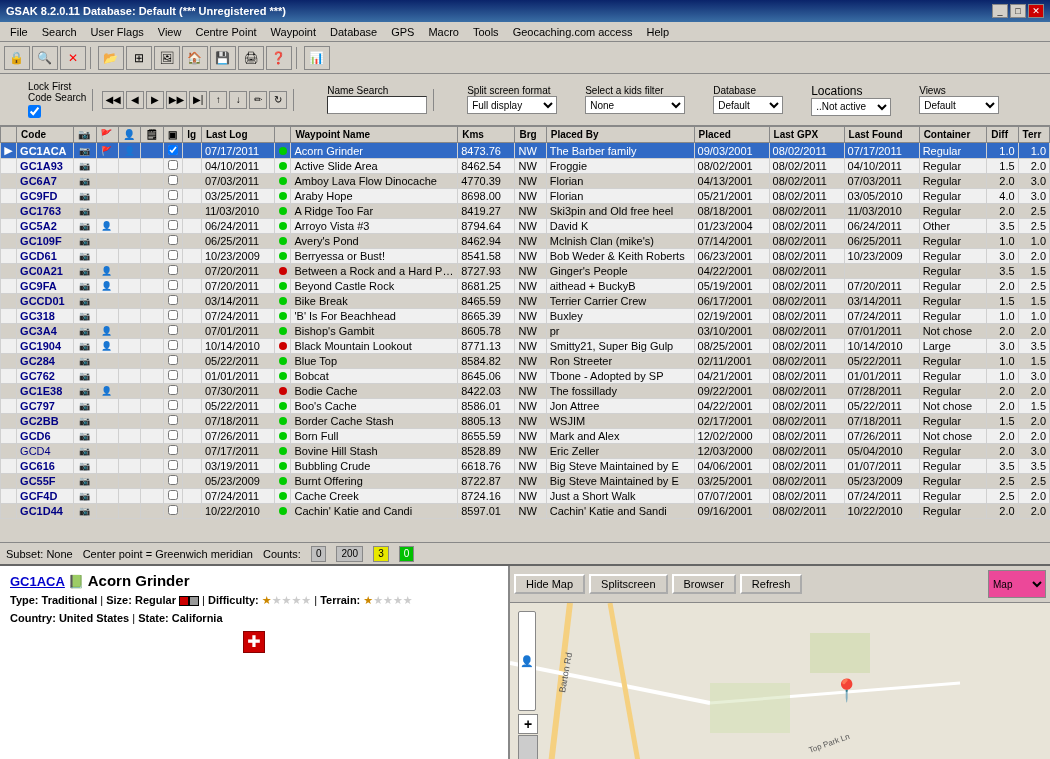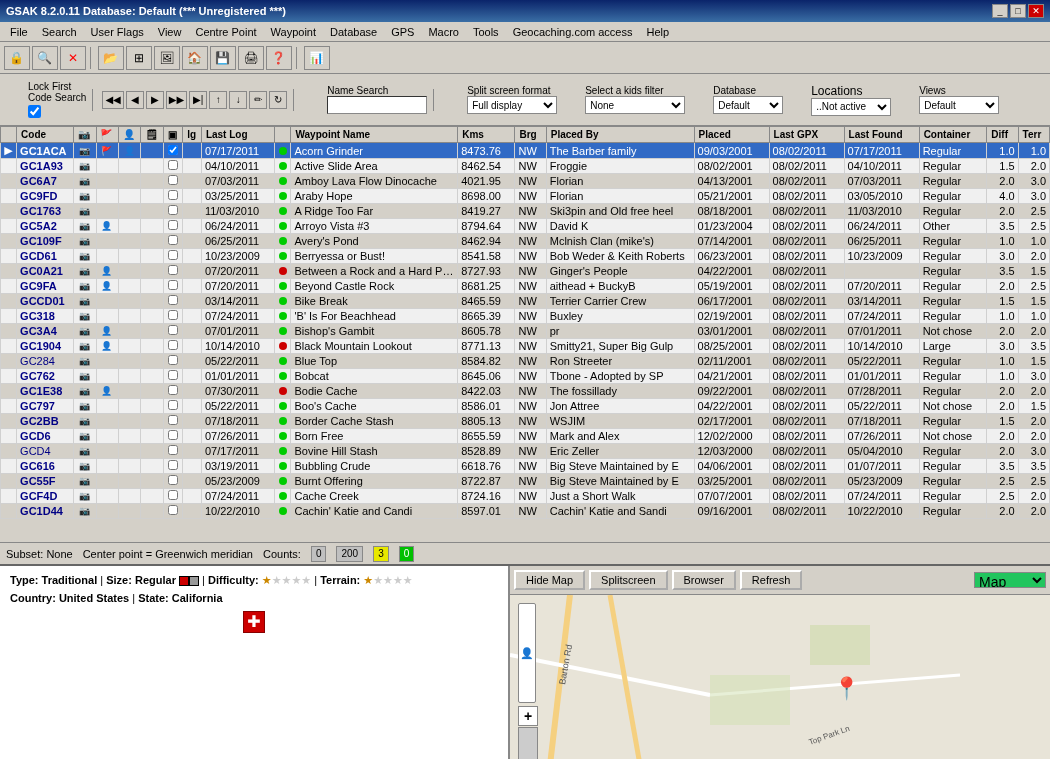--- a/index.html
+++ b/index.html
@@ -55,21 +55,21 @@
     .gray-square { display: inline-block; width: 10px; height: 10px; background: #999; border: 1px solid #000; vertical-align: middle; }
     .star { color: #cc8800; }
     .star-empty { color: #ccc; }
     .cross-btn { display: block; width: 22px; height: 22px; background: #cc0000; border: 1px solid #880000; color: white; text-align: center; line-height: 20px; font-size: 16px; cursor: pointer; margin: 4px auto; }
     
     
     .map-panel { flex: 1; background: #e8e0d0; display: flex; flex-direction: column; }
     .map-toolbar { background: #d4d0c8; display: flex; align-items: center; gap: 4px; padding: 4px; border-bottom: 1px solid #888; }
     .map-btn { padding: 2px 10px; background: #d4d0c8; border: 2px outset #fff; font-size: 11px; cursor: pointer; }
     .map-content { flex: 1; background: #c8d8c8; position: relative; overflow: hidden; }
-    .map-select { height: 16px; font-size: 14px; border: 1px solid #888; background: #22c55e; }
+    .map-select { height: 28px; font-size: 10px; border: 1px solid #888; background: #ec4899; }
     
     
     .map-zoom { position: absolute; left: 8px; top: 8px; display: flex; flex-direction: column; gap: 1px; }
     .zoom-btn { width: 20px; height: 20px; background: white; border: 1px solid #888; display: flex; align-items: center; justify-content: center; font-size: 14px; cursor: pointer; font-weight: bold; }
     
     
     .table-scroll { height: 390px; overflow-y: scroll; overflow-x: auto; }
     
     .diff-cell { text-align: right; }
   </style>
@@ -253,21 +253,21 @@
     <td style="font-weight:bold;color:#000085">GC6A7</td>
     <td style="text-align:center;font-size:9px;">📷</td>
     <td style="text-align:center;font-size:9px;"></td>
     <td style="text-align:center;font-size:9px;"></td>
     <td></td>
     <td style="text-align:center;"><input type="checkbox" style="width: 10px; height: 10px;"></td>
     <td></td>
     <td>07/03/2011</td>
     <td style="text-align:center;"><span style="display:inline-block;width:8px;height:8px;border-radius:50%;background:#00cc00;"></span></td>
     <td>Amboy Lava Flow Dinocache</td>
-    <td>4021.95</td>
+    <td>4770.39</td>
     <td>NW</td>
     <td>Florian</td>
     <td>04/13/2001</td>
     <td>08/02/2011</td>
     <td>07/03/2011</td>
     <td>Regular</td>
     <td class="diff-cell">2.0</td>
     <td class="diff-cell">3.0</td>
   </tr>
             <tr>
@@ -476,21 +476,21 @@
     <td style="text-align:center;font-size:9px;"></td>
     <td></td>
     <td style="text-align:center;"><input type="checkbox" style="width: 10px; height: 10px;"></td>
     <td></td>
     <td>07/01/2011</td>
     <td style="text-align:center;"><span style="display:inline-block;width:8px;height:8px;border-radius:50%;background:#00cc00;"></span></td>
     <td>Bishop's Gambit</td>
     <td>8605.78</td>
     <td>NW</td>
     <td>pr</td>
-    <td>03/01/2001</td>
+    <td>03/10/2001</td>
     <td>08/02/2011</td>
     <td>07/01/2011</td>
     <td>Not chose</td>
     <td class="diff-cell">2.0</td>
     <td class="diff-cell">2.0</td>
   </tr>
             <tr>
     <td style="text-align:center;"></td>
     <td style="font-weight:bold;color:#000085">GC1904</td>
     <td style="text-align:center;font-size:9px;">📷</td>
@@ -507,21 +507,21 @@
     <td>Smitty21, Super Big Gulp</td>
     <td>08/25/2001</td>
     <td>08/02/2011</td>
     <td>10/14/2010</td>
     <td>Large</td>
     <td class="diff-cell">3.0</td>
     <td class="diff-cell">3.5</td>
   </tr>
             <tr>
     <td style="text-align:center;"></td>
-    <td style="font-weight:normal;color:#000085">GC284</td>
+    <td style="font-weight:bold;color:#000085">GC284</td>
     <td style="text-align:center;font-size:9px;">📷</td>
     <td style="text-align:center;font-size:9px;"></td>
     <td style="text-align:center;font-size:9px;"></td>
     <td></td>
     <td style="text-align:center;"><input type="checkbox" style="width: 10px; height: 10px;"></td>
     <td></td>
     <td>05/22/2011</td>
     <td style="text-align:center;"><span style="display:inline-block;width:8px;height:8px;border-radius:50%;background:#00cc00;"></span></td>
     <td>Blue Top</td>
     <td>8584.82</td>
@@ -626,21 +626,21 @@
     <td style="text-align:center;"></td>
     <td style="font-weight:bold;color:#000085">GCD6</td>
     <td style="text-align:center;font-size:9px;">📷</td>
     <td style="text-align:center;font-size:9px;"></td>
     <td style="text-align:center;font-size:9px;"></td>
     <td></td>
     <td style="text-align:center;"><input type="checkbox" style="width: 10px; height: 10px;"></td>
     <td></td>
     <td>07/26/2011</td>
     <td style="text-align:center;"><span style="display:inline-block;width:8px;height:8px;border-radius:50%;background:#00cc00;"></span></td>
-    <td>Born Free</td>
+    <td>Born Full</td>
     <td>8655.59</td>
     <td>NW</td>
     <td>Mark and Alex</td>
     <td>12/02/2000</td>
     <td>08/02/2011</td>
     <td>07/26/2011</td>
     <td>Not chose</td>
     <td class="diff-cell">2.0</td>
     <td class="diff-cell">2.0</td>
   </tr>
@@ -765,20 +765,25 @@
     <span>Counts:</span>
     <span class="count-badge count-0">0</span>
     <span class="count-badge count-200">200</span>
     <span class="count-badge count-3">3</span>
     <span class="count-badge count-green">0</span>
   </div>
 
   <div class="bottom-panel">
 
     <div class="cache-info">
+      <div style="margin-bottom:3px;">
+        <span style="color:#0000cc;font-weight:bold;font-size:13px;text-decoration:underline;cursor:pointer;">GC1ACA</span>
+        <span style="font-size:13px;"> 📗 </span>
+        <span style="font-size:15px;font-weight:bold;">Acorn Grinder</span>
+      </div>
       <div class="cache-detail">
         <span><b>Type:</b> <b>Traditional</b> | </span>
         <span><b>Size:</b> <b>Regular</b> <span class="red-square"></span><span class="gray-square"></span> | </span>
         <span><b>Difficulty:</b> <span><span class="star">★</span><span class="star-empty">★</span><span class="star-empty">★</span><span class="star-empty">★</span><span class="star-empty">★</span></span> | </span>
         <span><b>Terrain:</b> <span><span class="star">★</span><span class="star-empty">★</span><span class="star-empty">★</span><span class="star-empty">★</span><span class="star-empty">★</span></span></span>
       </div>
       <div class="cache-detail">
         <b>Country:</b> <b>United States</b> | 
         <b>State:</b> <b>California</b>
       </div>

